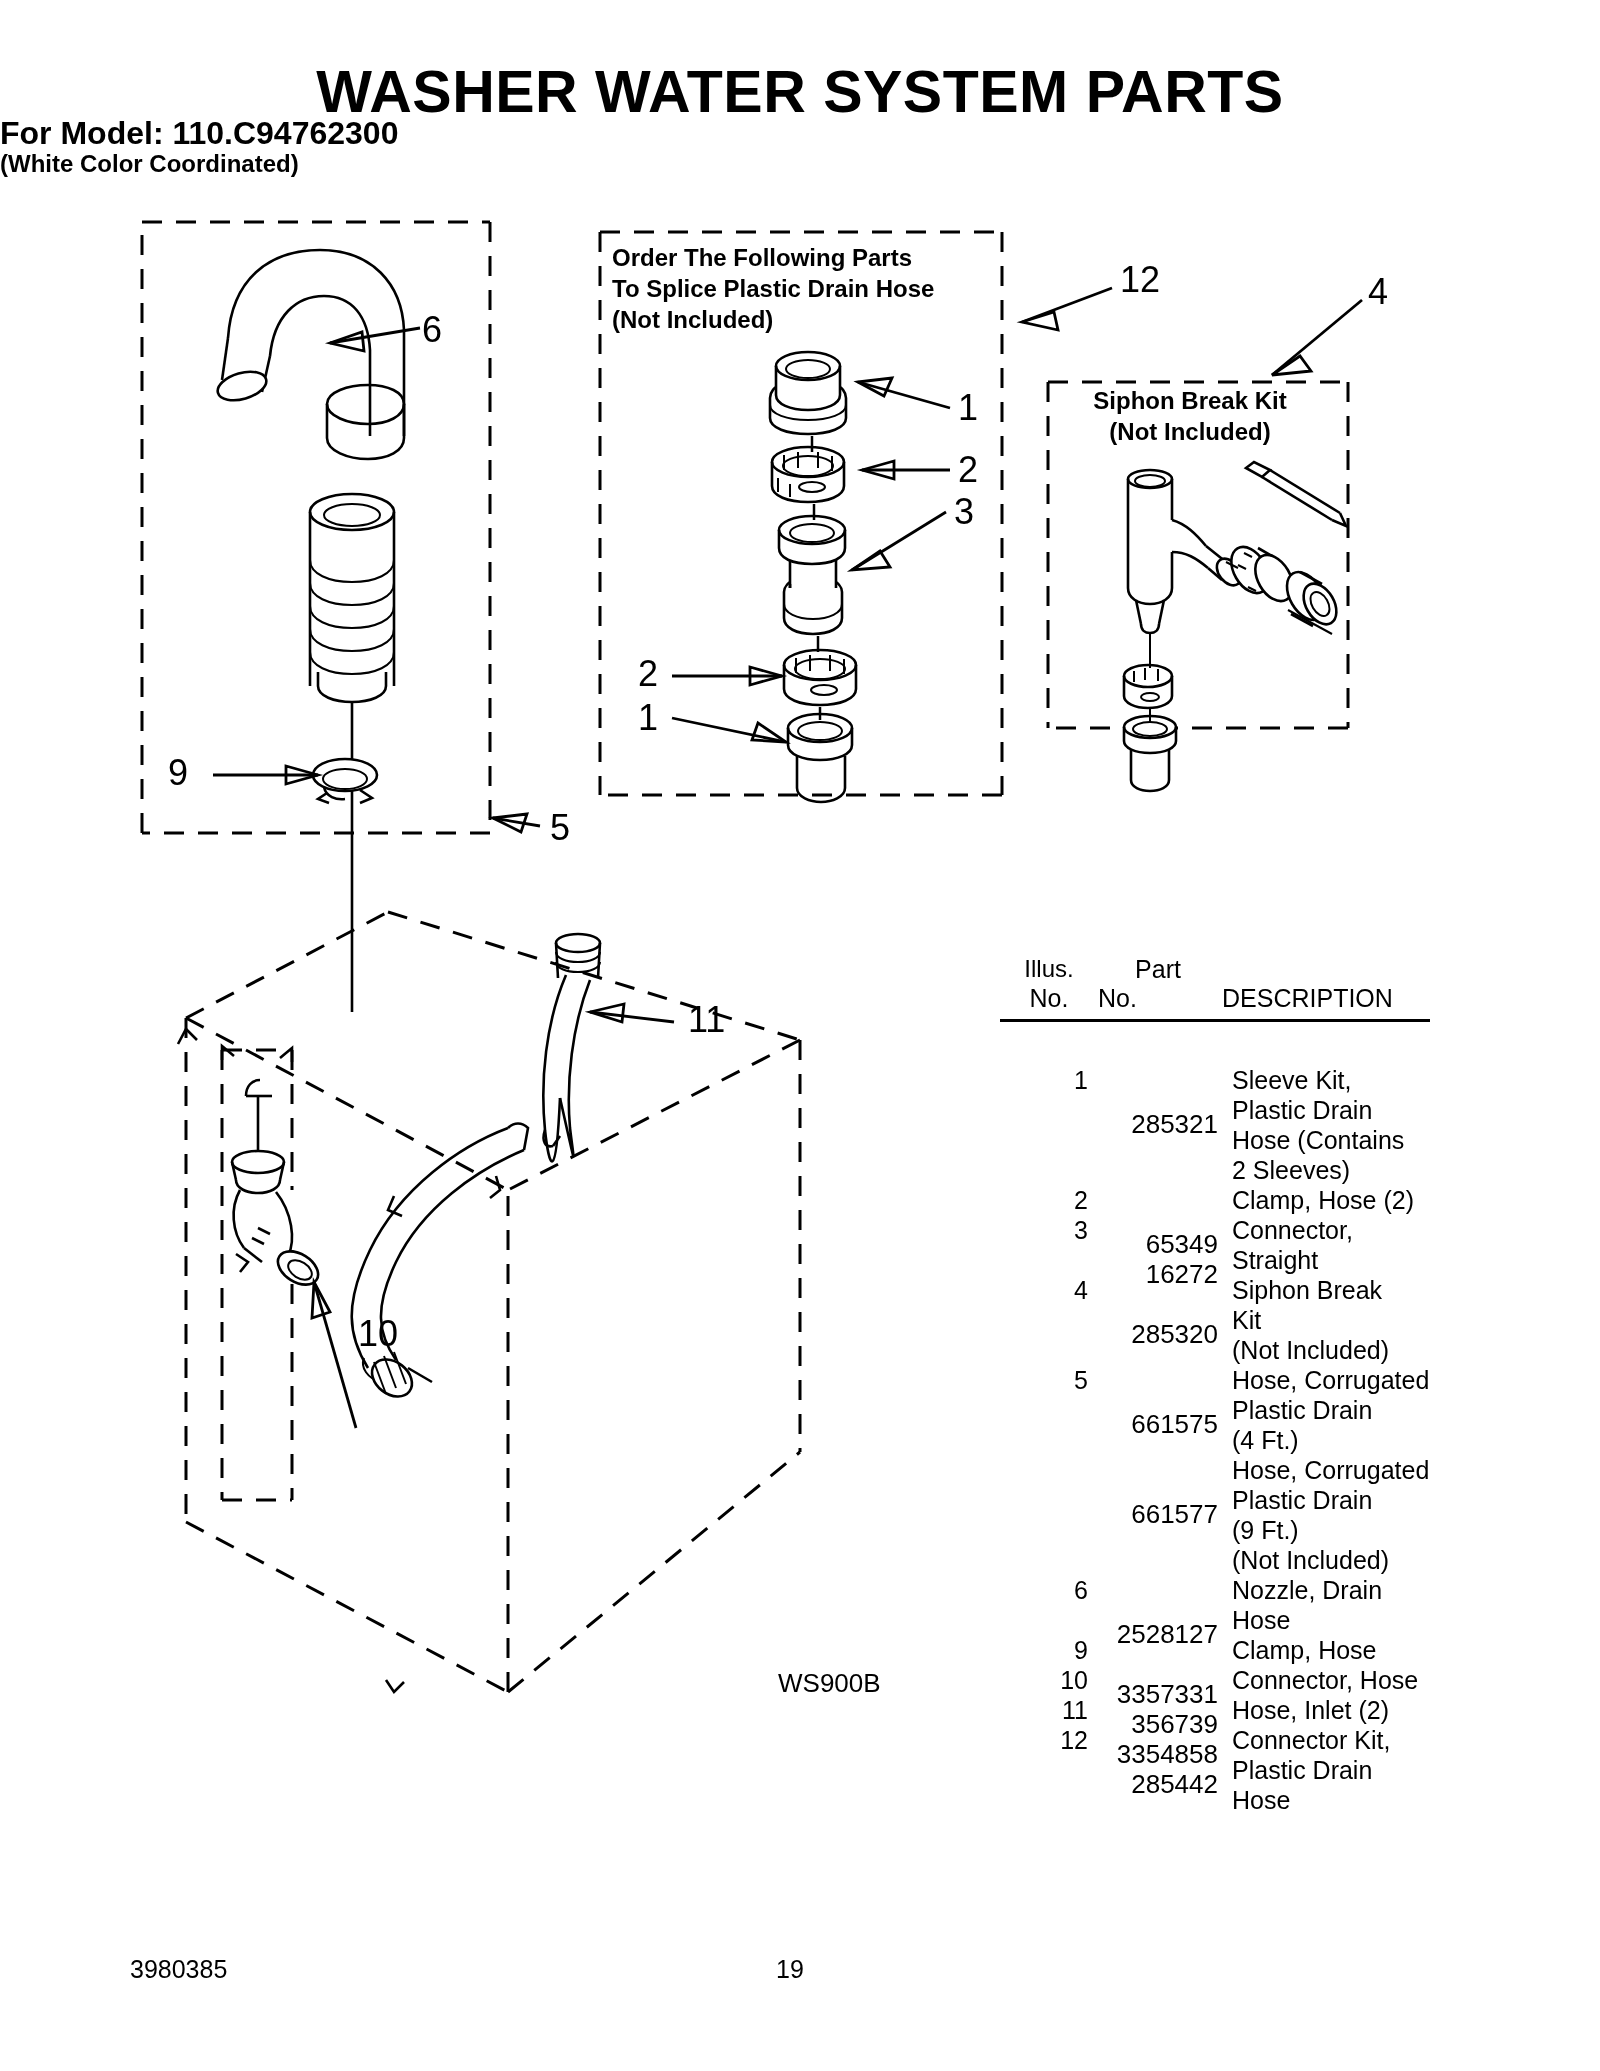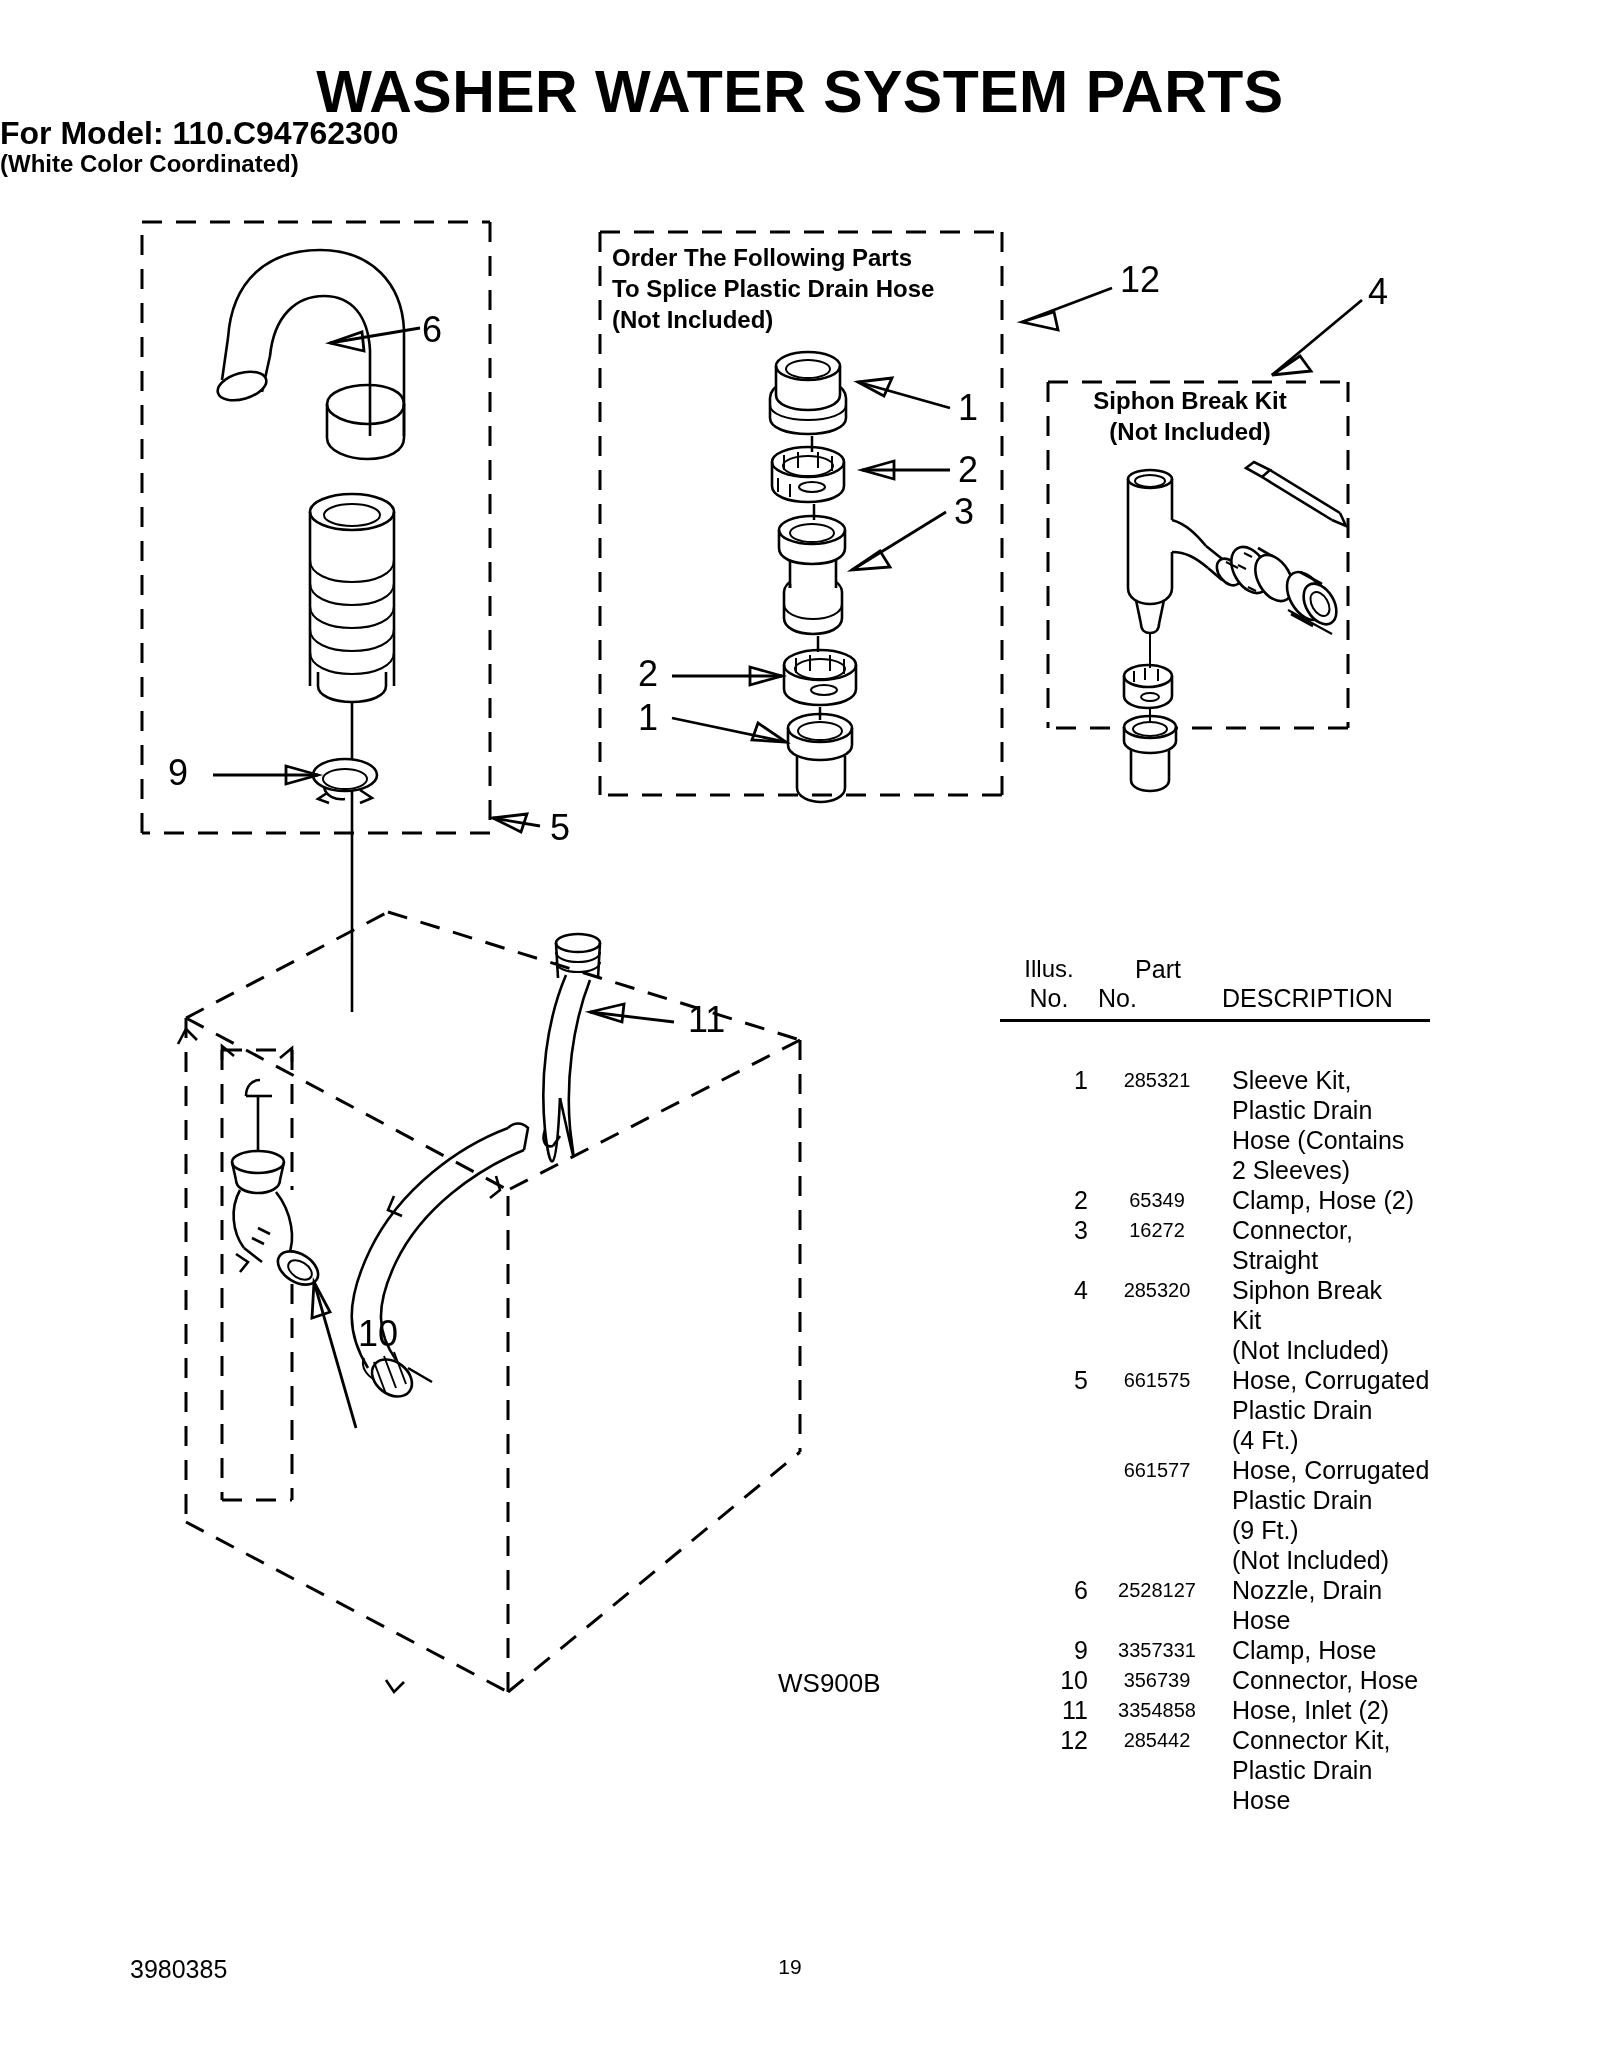--- a/index.html
+++ b/index.html
@@ -37,26 +37,26 @@
   #parts-table .hdr { position:relative; height:60px; }
   #parts-table .hdr .h-illus { position:absolute; left:10px;  top:0;  width:78px; text-align:center; font-size:24px; }
   #parts-table .hdr .h-part  { position:absolute; left:108px;  top:0;  width:100px; text-align:center; font-size:25px; }
   #parts-table .hdr .h-desc  { position:absolute; left:222px; top:29px; font-size:25px; }
   #parts-table .hdr .h-illus2{ position:absolute; left:10px;  top:29px; width:78px; text-align:center; font-size:25px; }
   #parts-table .hdr .h-part2 { position:absolute; left:98px;  top:29px; width:100px; text-align:left; font-size:25px; }
   #parts-table .rule { height:3px; background:#000; margin-top:4px; width:430px; }
   #parts-table .rows { margin-top:43px; }
   .prow { position:relative; min-height:26px; }
   .prow .c-illus { position:absolute; left:0px;   width:88px;  text-align:right; font-size:25px; line-height:30px; }
-  .prow .c-part  { position:absolute; left:96px;  width:122px; text-align:center; font-size:20px; line-height:30px; }
+  .prow .c-part  { position:absolute; left:96px;  width:122px; text-align:right; font-size:26px; line-height:30px;margin-top:44px; }
   .prow .c-desc  { margin-left:232px; font-size:25px; line-height:30px; white-space:pre-line; }
 
   
   #footer-left  { top:1955px; left:130px; font-size:25px; }
-  #footer-page  { top:1955px; left:0; width:1580px; text-align:center; font-size:21px; }
+  #footer-page  { top:1955px; left:0; width:1580px; text-align:center; font-size:25px; }
   #diagram-code { top:1668px; left:778px; font-size:26px; }
 
   svg.layer { position:absolute; top:0; left:0; width:1600px; height:2071px; pointer-events:none; }
   .ln   { stroke:#000; fill:none; }
   .dash { stroke:#000; fill:none; stroke-width:3; stroke-dasharray:20 14; }
   .dash-thin { stroke:#000; fill:none; stroke-width:2.5; stroke-dasharray:16 12; }
   .part-ln { stroke:#000; fill:none; stroke-width:2.6; }
   .part-thin { stroke:#000; fill:none; stroke-width:2; }
   .lead { stroke:#000; fill:none; stroke-width:2.8; }
   .white { fill:#fff; }

